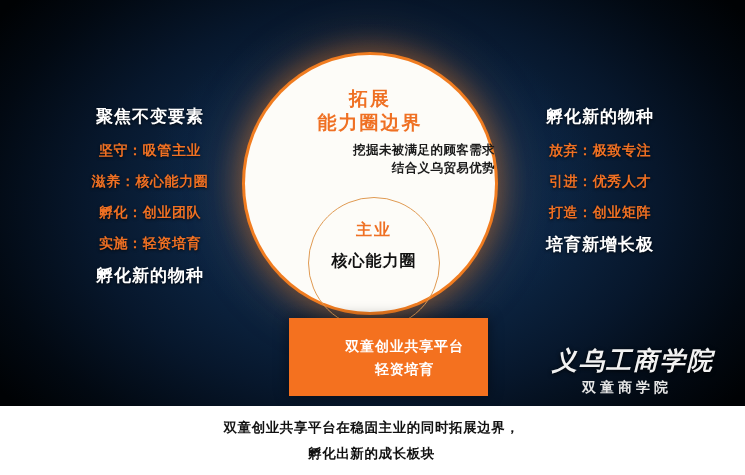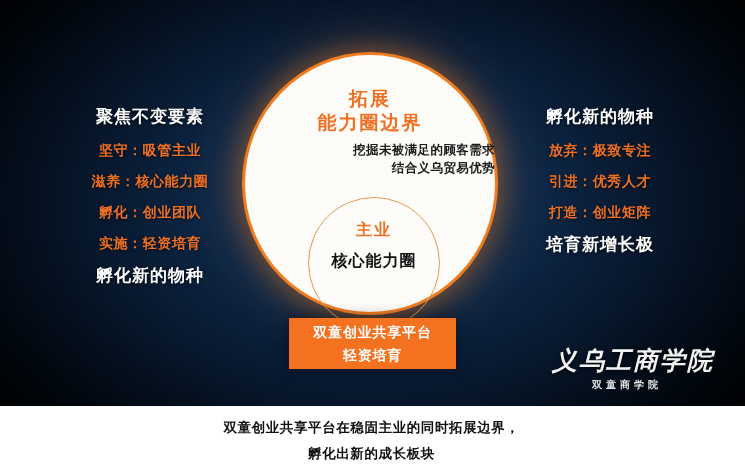--- a/index.html
+++ b/index.html
@@ -159,28 +159,29 @@
     font-weight: bold;
     letter-spacing: 2px;
   }
 
   
   .orange-box {
     position: absolute;
     left: 289px;
     top: 318px;
     width: 167px;
-    height: 51px;
+    height: 78px;
     background: #f4711f;
     z-index: 12;
     display: flex;
     flex-direction: column;
     align-items: center;
     justify-content: center;
     box-shadow: 0 0 14px rgba(0,0,0,0.45);
+    padding-left: 32px;
   }
   .orange-line {
     color: #ffffff;
     font-size: 14px;
     font-weight: bold;
     letter-spacing: 0.8px;
     line-height: 1;
     white-space: nowrap;
   }
   .orange-line + .orange-line { margin-top: 9px; }
@@ -201,21 +202,21 @@
     letter-spacing: 2px;
     line-height: 1;
     font-family: "Liberation Serif", "DejaVu Serif", serif;
     font-style: italic;
     white-space: nowrap;
     text-shadow: 0 1px 4px rgba(0,0,0,0.9);
   }
   .logo-sub {
     margin-top: 7px;
     color: #e6e6e6;
-    font-size: 10px;
+    font-size: 14px;
     font-weight: bold;
     letter-spacing: 4px;
     line-height: 1;
     white-space: nowrap;
   }
 
   
   .caption {
     position: absolute;
     left: 0;

